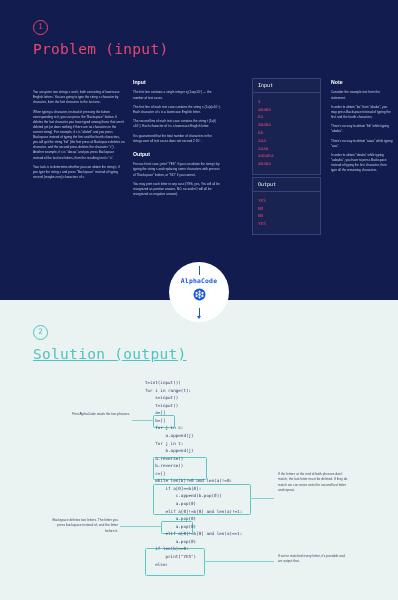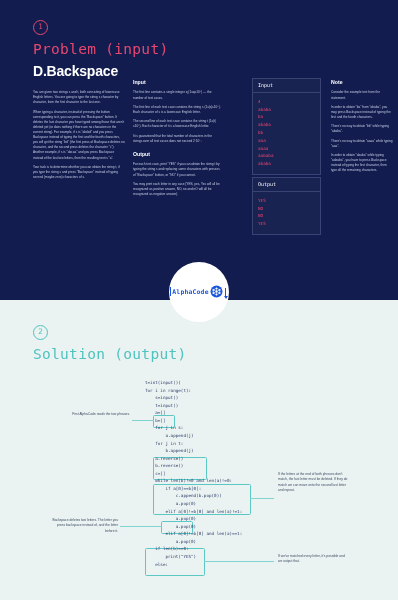--- a/index.html
+++ b/index.html
@@ -19,21 +19,21 @@
   .panel-bottom{
     position:absolute;left:0;top:300px;width:398px;height:300px;
     background:#eaf3f1;
   }
   
   .circle-wrap{
     position:absolute;left:169px;top:262px;width:60px;height:60px;
     border-radius:50%;background:#ffffff;z-index:6;
   }
   .circle-inner{
-    position:absolute;inset:0;display:flex;flex-direction:row;
+    position:absolute;inset:0;display:flex;flex-direction:column;
     align-items:center;justify-content:center;gap:1px;
   }
   .alpha-label{
     font-family:"DejaVu Sans Mono","Liberation Mono",monospace;
     font-size:6.4px;color:#1a56db;letter-spacing:.2px;font-weight:700;
   }
   .arrow-up{
     width:1px;height:9px;background:#1a56db;margin-bottom:1px;
   }
   .node-icon{margin-top:1px;}
@@ -51,21 +51,21 @@
     width:13px;height:13px;border-radius:50%;
     border:1px solid #e8476f;color:#e8476f;
     font-size:7.5px;line-height:11px;text-align:center;
     font-family:"DejaVu Sans Mono","Liberation Mono",monospace;
   }
   .step-badge.teal{border-color:#4fc3c0;color:#4fc3c0;}
   .step-title{
     font-family:"DejaVu Sans Mono","Liberation Mono",monospace;
     font-size:14.5px;color:#e8476f;margin-top:6px;letter-spacing:.3px;text-align:right;
   }
-  .step-title.teal{color:#4fc3c0;}
+  .step-title.teal{color:#4fc3c0;text-decoration:underline;}
 
   .hdr-top{position:absolute;left:33px;top:20px;}
   .hdr-bottom{position:absolute;left:33px;top:325px;}
 
   .prob-title{
     position:absolute;left:33px;top:63px;
     color:#ffffff;font-size:14px;font-weight:700;letter-spacing:-.2px;
   }
 
   
@@ -125,21 +125,20 @@
 <div id="page">
 
   <div class="panel-top"></div>
   <div class="panel-bottom"></div>
 
   <div class="hdr-top">
     <div class="step-badge">1</div>
     <div class="step-title">Problem (input)</div>
   </div>
 
-  <div class="prob-title">D.Backspace</div>
 
   <div class="col" id="col-desc">
     <p>You are given two strings s and t, both consisting of lowercase English letters. You are going to type the string s character by character, from the first character to the last one.</p>
     <p>When typing a character, instead of pressing the button corresponding to it, you can press the "Backspace" button. It deletes the last character you have typed among those that aren't deleted yet (or does nothing if there are no characters in the current string). For example, if s is "abcbd" and you press Backspace instead of typing the first and the fourth characters, you will get the string "bd" (the first press of Backspace deletes no character, and the second press deletes the character "c"). Another example, if s is "abcaa" and you press Backspace instead of the last two letters, then the resulting text is "a".</p>
     <p>Your task is to determine whether you can obtain the string t, if you type the string s and press "Backspace" instead of typing several (maybe zero) characters of s.</p>
   </div>
 
   <div class="col" id="col-io">
     <h4>Input</h4>
     <p>The first line contains a single integer q (1≤q≤10⁵) — the number of test cases.</p>

